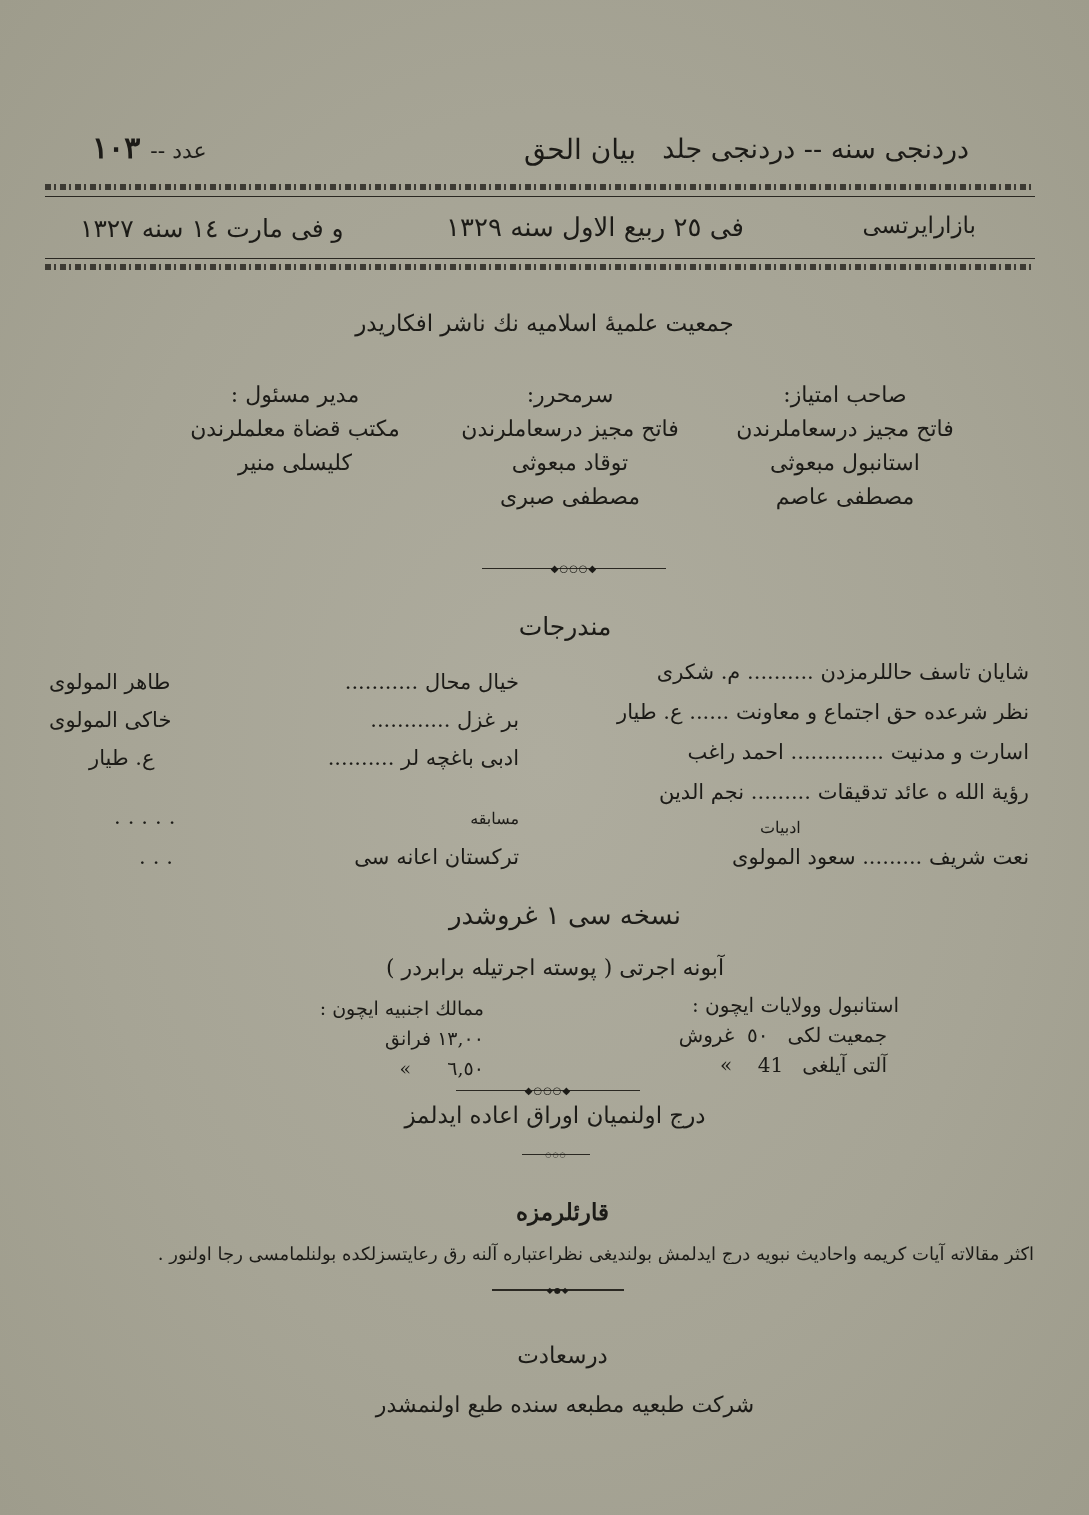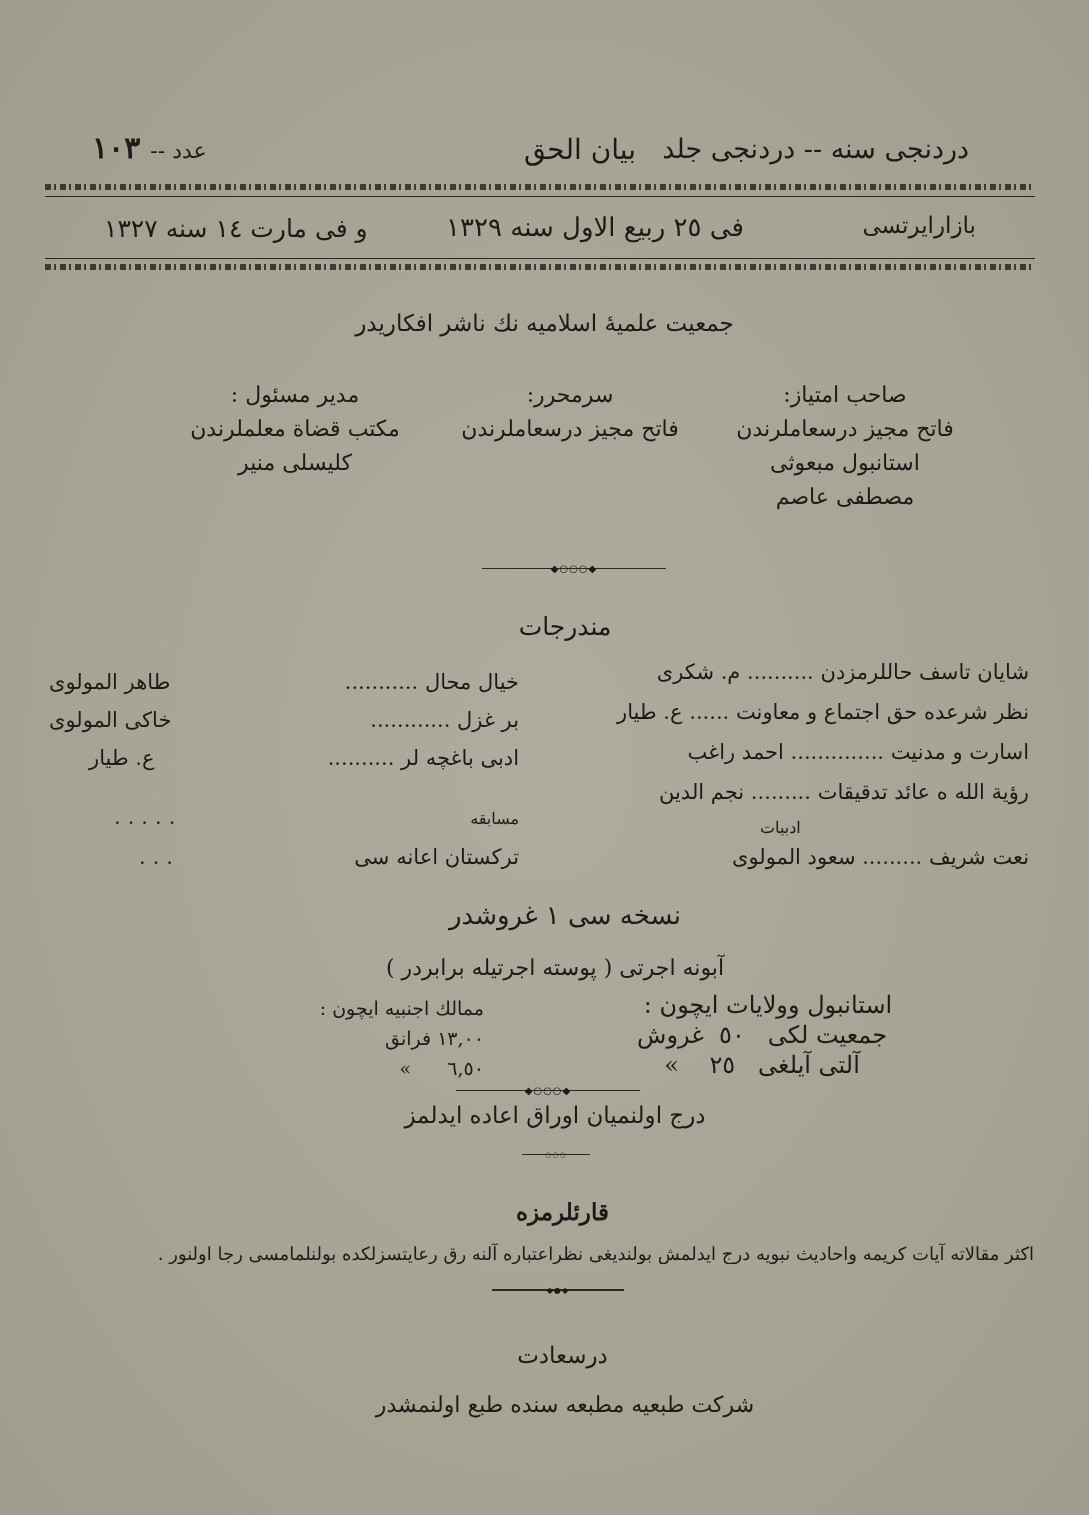--- a/index.html
+++ b/index.html
@@ -36,36 +36,38 @@
 <div class="abs rtl" style="left:92px; top:130px; font-size:30px; font-weight:bold; display:flex; gap:10px; align-items:baseline;">
   <span style="font-size:22px; font-weight:normal;">عدد --</span>
   <span>١٠٣</span>
 </div>
 
 <div class="chain" style="top:184px;"></div>
 <div class="rule" style="top:196px;"></div>
 
 <div class="abs rtl" style="right:113px; top:212px; font-size:23px;">بازارایرتسی</div>
 <div class="abs rtl" style="left:440px; top:212px; width:310px; text-align:center; font-size:26px;">فی ٢٥ ربیع الاول سنه ١٣٢٩</div>
-<div class="abs rtl" style="left:80px; top:214px; font-size:25px;margin-left:24px;">و فی مارت ١٤ سنه ١٣٢٧</div>
+<div class="abs rtl" style="left:80px; top:214px; font-size:25px;">و فی مارت ١٤ سنه ١٣٢٧</div>
 
 <div class="rule" style="top:258px;"></div>
 <div class="chain" style="top:264px;"></div>
 
 <div class="abs rtl center" style="left:0; width:1089px; top:310px; font-size:23px;">جمعیت علمیهٔ اسلامیه نك ناشر افكاریدر</div>
 
 <div class="col rtl" style="left:730px; width:230px; top:378px;">
   <div>صاحب امتیاز:</div>
   <div>فاتح مجیز درسعاملرندن</div>
   <div>استانبول مبعوثی</div>
   <div>مصطفی عاصم</div>
 </div>
 <div class="col rtl" style="left:455px; width:230px; top:378px;">
   <div>سرمحرر:</div>
   <div>فاتح مجیز درسعاملرندن</div>
+  <div>توقاد مبعوثی</div>
+  <div>مصطفی صبری</div>
 </div>
 <div class="col rtl" style="left:170px; width:250px; top:378px;">
   <div>مدیر مسئول :</div>
   <div>مكتب قضاة معلملرندن</div>
   <div>كلیسلی منیر</div>
 </div>
 
 <div class="divider" style="left:482px; width:184px; top:568px;">
   <span class="orn">◆○○○◆</span>
 </div>
@@ -119,30 +121,30 @@
   <span class="dots" style="float:left; margin-left:65px;">.....</span>
 </div>
 <div class="toc-row rtl" style="right:570px; top:845px; width:470px;">
   <span>تركستان اعانه سی</span>
   <span class="dots" style="float:left; margin-left:90px;">...</span>
 </div>
 
 <div class="abs rtl center" style="left:0; width:1130px; top:900px; font-size:26px;">نسخه سی ١ غروشدر</div>
 <div class="abs rtl center" style="left:0; width:1110px; top:955px; font-size:22px;">آبونه اجرتی ( پوسته اجرتیله برابردر )</div>
 
-<div class="abs rtl" style="right:190px; top:990px; font-size:24px; line-height:30px;text-align:center;">
+<div class="abs rtl" style="right:190px; top:990px; font-size:20px; line-height:30px;">
   <div>استانبول وولایات ایچون :</div>
   <div style="padding-right:12px;">
     <span>جمعیت لكی</span>
     &nbsp;&nbsp;<span>٥٠</span>
     &nbsp;<span>غروش</span>
   </div>
   <div style="padding-right:12px;">
     <span>آلتی آیلغی</span>
-    &nbsp;&nbsp;<span>٢٥</span>
+    &nbsp;&nbsp;<span>41</span>
     &nbsp;&nbsp;&nbsp;<span>»</span>
   </div>
 </div>
 
 <div class="abs rtl" style="right:605px; top:993px; font-size:19px; line-height:30px;">
   <div>ممالك اجنبیه ایچون :</div>
   <div>
     <span>١٣,٠٠</span>
     <span>فرانق</span>
   </div>

